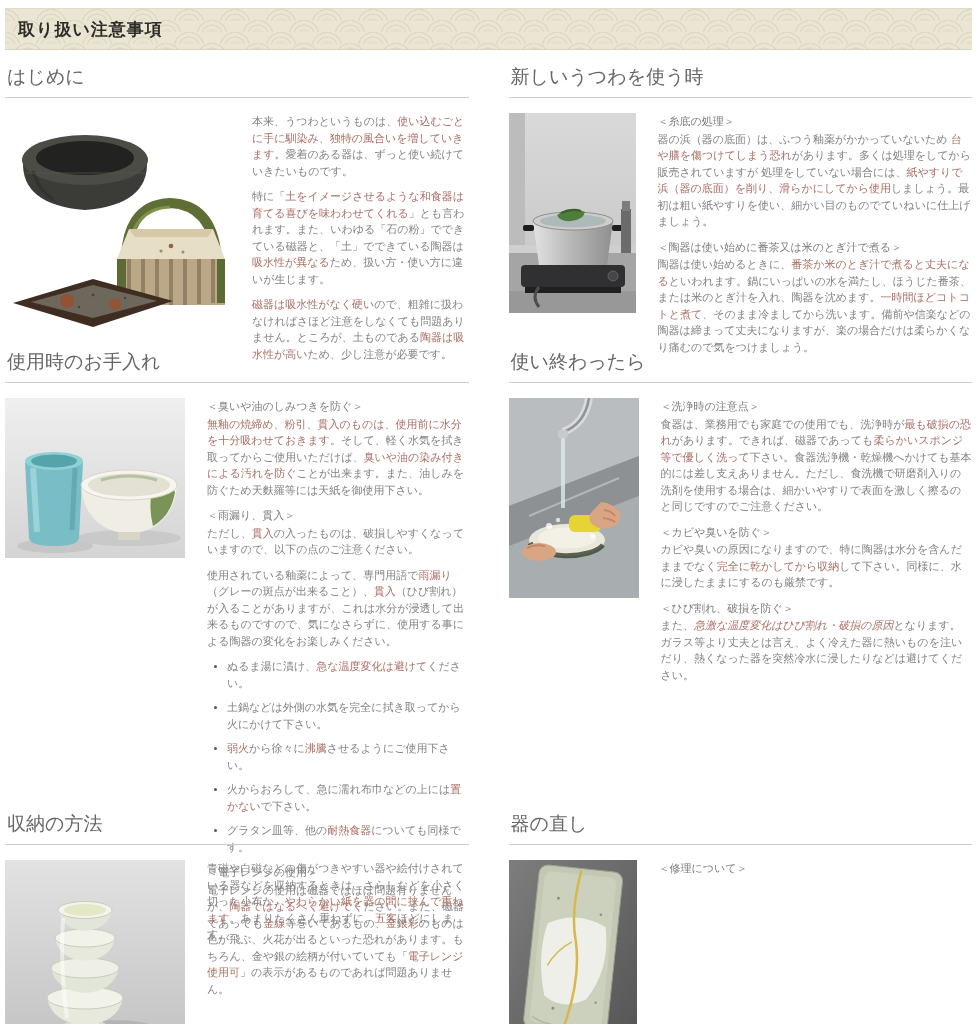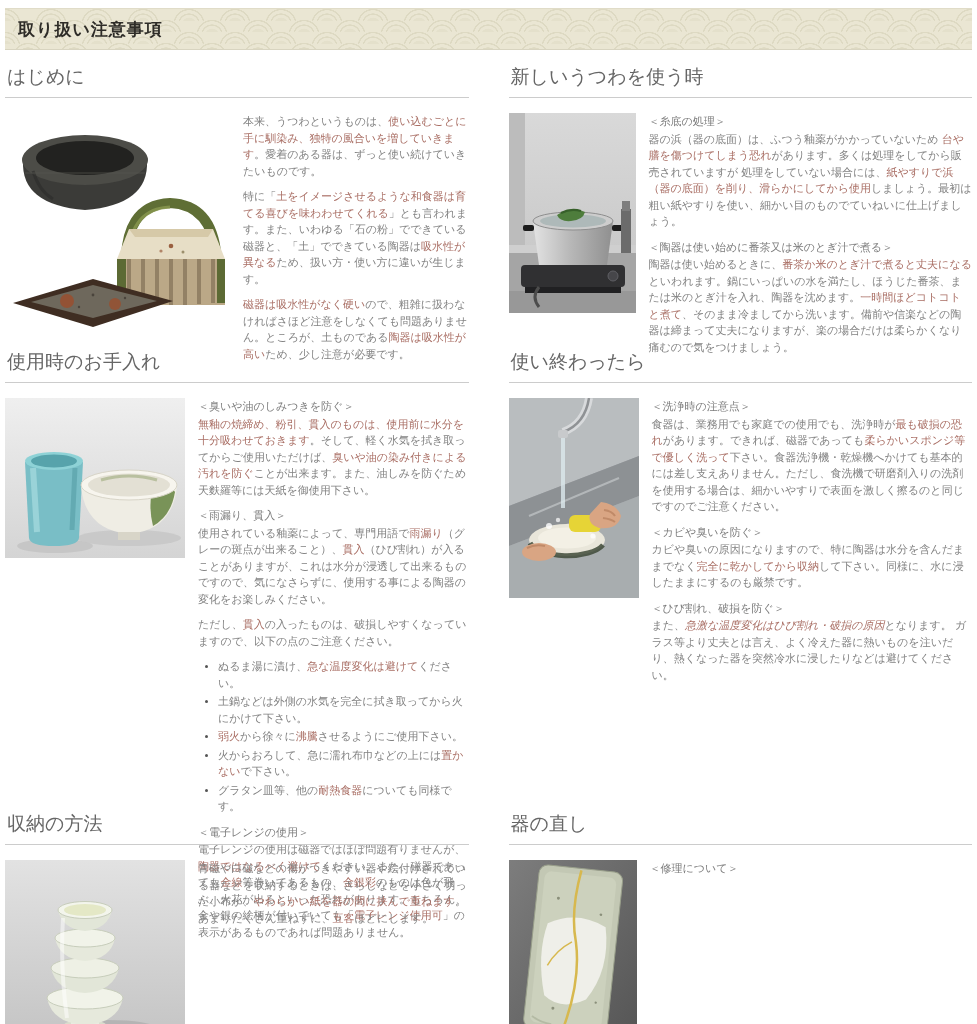--- a/index.html
+++ b/index.html
@@ -33,29 +33,29 @@
   .cols{
     display:grid;
     grid-template-columns:1fr 1fr;
     column-gap:40px;
     grid-template-rows:285px 462px auto;
     margin-top:14px;
   }
   .sec{min-width:0;}
   .sec h2{margin:0 0 7px 2px;font-size:19px;font-weight:normal;color:#666;}
   .sec hr{border:none;border-top:1px solid #ccc;margin:0 0 15px 0;}
-  .media{display:flex;gap:13px;align-items:flex-start;}
+  .media{display:flex;gap:22px;align-items:flex-start;}
   .photo{flex:none;display:block;}
   .text{flex:1;min-width:0;font-size:11px;line-height:1.5;color:#828282;}
   .text p{margin:0 0 9px 0;}
   .subhead{display:block;margin:9px 0 1px 0;color:#7c7c7c;}
   .subhead.first{margin-top:0;}
   .prewrap{white-space:pre-line;}
   ul.notes{margin:2px 0 9px 0;padding-left:20px;}
-  ul.notes li{margin:2px 0;}
+  ul.notes li{margin:8px 0;}
   ul.notes li::marker{color:#555;font-size:10px;}
 </style>
 </head>
 <body>
 
 <div class="page">
 
   <div class="titlebar">
     <h1>取り扱い注意事項</h1>
   </div>
@@ -174,22 +174,22 @@
           <path d="M150,82 q16,4 20,12 q-4,24 -22,34 q-6,-24 2,-46 z" fill="#64833f" opacity="0.85"></path>
           <ellipse cx="124" cy="87" rx="48" ry="15" fill="#f7f5ee" stroke="#d8d5c8"></ellipse>
           <ellipse cx="124" cy="87" rx="41" ry="11.5" fill="#e3e0d4"></ellipse>
           <path d="M96,82 q28,-8 56,0" stroke="#8fa06a" stroke-width="3" fill="none" opacity="0.5"></path>
           <rect x="113" y="134" width="22" height="8" fill="#d8d5c8"></rect>
         </svg>
         <div class="text">
           <span class="subhead first">＜臭いや油のしみつきを防ぐ＞</span>
           <p><span style="color: rgb(169, 110, 100);">無釉の焼締め、粉引、貫入のものは、使用前に水分を十分吸わせておきます</span><span style="color: rgb(130, 130, 130);">。そして、軽く水気を拭き取ってからご使用いただけば、</span><span style="color: rgb(169, 110, 100);">臭いや油の染み付きによる汚れを防ぐ</span><span style="color: rgb(130, 130, 130);">ことが出来ます。また、油しみを防ぐため天麩羅等には天紙を御使用下さい。</span></p>
           <span class="subhead">＜雨漏り、貫入＞</span>
+          <p><span style="color: rgb(130, 130, 130);">ただし、</span><span style="color: rgb(169, 110, 100);">貫入</span><span style="color: rgb(130, 130, 130);">の入ったものは、破損しやすくなっていますので、以下の点のご注意ください。</span></p>
           <p><span style="color: rgb(130, 130, 130);">使用されている釉薬によって、専門用語で</span><span style="color: rgb(169, 110, 100);">雨漏り</span><span style="color: rgb(130, 130, 130);">（グレーの斑点が出来ること）、</span><span style="color: rgb(169, 110, 100);">貫入</span><span style="color: rgb(130, 130, 130);">（ひび割れ）が入ることがありますが、これは水分が浸透して出来るものですので、気になさらずに、使用する事による陶器の変化をお楽しみください。</span></p>
-          <p><span style="color: rgb(130, 130, 130);">ただし、</span><span style="color: rgb(169, 110, 100);">貫入</span><span style="color: rgb(130, 130, 130);">の入ったものは、破損しやすくなっていますので、以下の点のご注意ください。</span></p>
           <ul class="notes">
             <li><span style="color: rgb(130, 130, 130);">ぬるま湯に漬け、</span><span style="color: rgb(169, 110, 100);">急な温度変化は避けて</span><span style="color: rgb(130, 130, 130);">ください。</span></li>
             <li><span style="color: rgb(130, 130, 130);">土鍋などは外側の水気を完全に拭き取ってから火にかけて下さい。</span></li>
             <li><span style="color: rgb(169, 110, 100);">弱火</span><span style="color: rgb(130, 130, 130);">から徐々に</span><span style="color: rgb(169, 110, 100);">沸騰</span><span style="color: rgb(130, 130, 130);">させるようにご使用下さい。</span></li>
             <li><span style="color: rgb(130, 130, 130);">火からおろして、急に濡れ布巾などの上には</span><span style="color: rgb(169, 110, 100);">置かない</span><span style="color: rgb(130, 130, 130);">で下さい。</span></li>
             <li><span style="color: rgb(130, 130, 130);">グラタン皿等、他の</span><span style="color: rgb(169, 110, 100);">耐熱食器</span><span style="color: rgb(130, 130, 130);">についても同様です。</span></li>
           </ul>
           <span class="subhead">＜電子レンジの使用＞</span>
           <p><span style="color: rgb(130, 130, 130);">電子レンジの使用は磁器ではほぼ問題有りませんが、</span><span style="color: rgb(169, 110, 100);">陶器ではなるべく避けて</span><span style="color: rgb(130, 130, 130);">ください。また、磁器であっても</span><span style="color: rgb(169, 110, 100);">金線</span><span style="color: rgb(130, 130, 130);">等巻いてあるもの、</span><span style="color: rgb(169, 110, 100);">金銀彩</span><span style="color: rgb(130, 130, 130);">のものは色が飛ぶ、火花が出るといった恐れがあります。もちろん、金や銀の絵柄が付いていても「</span><span style="color: rgb(169, 110, 100);">電子レンジ使用可</span><span style="color: rgb(130, 130, 130);">」の表示があるものであれば問題ありません。</span></p>
         </div>

